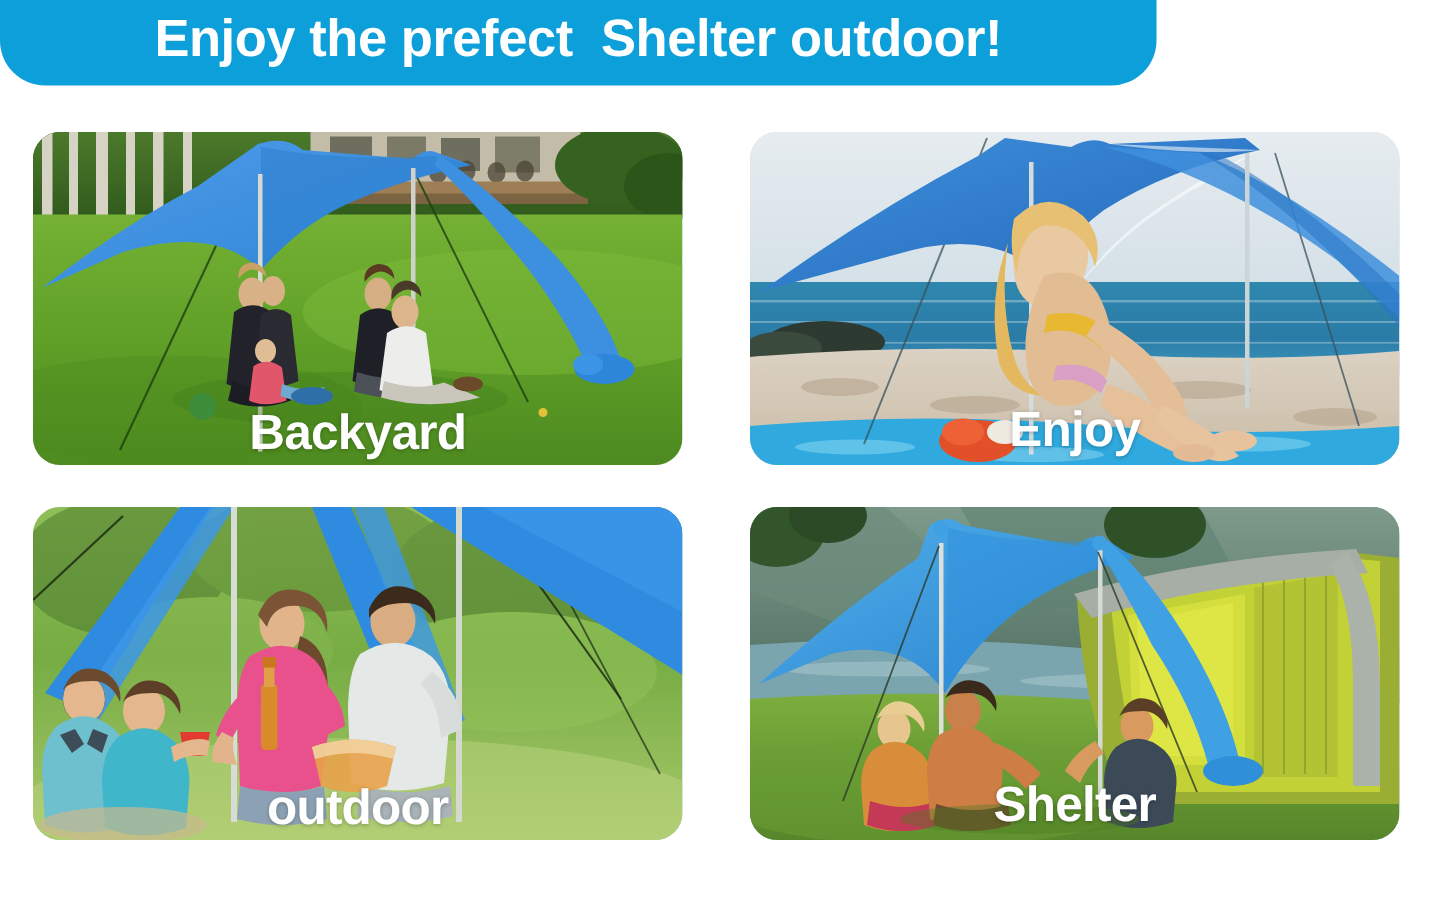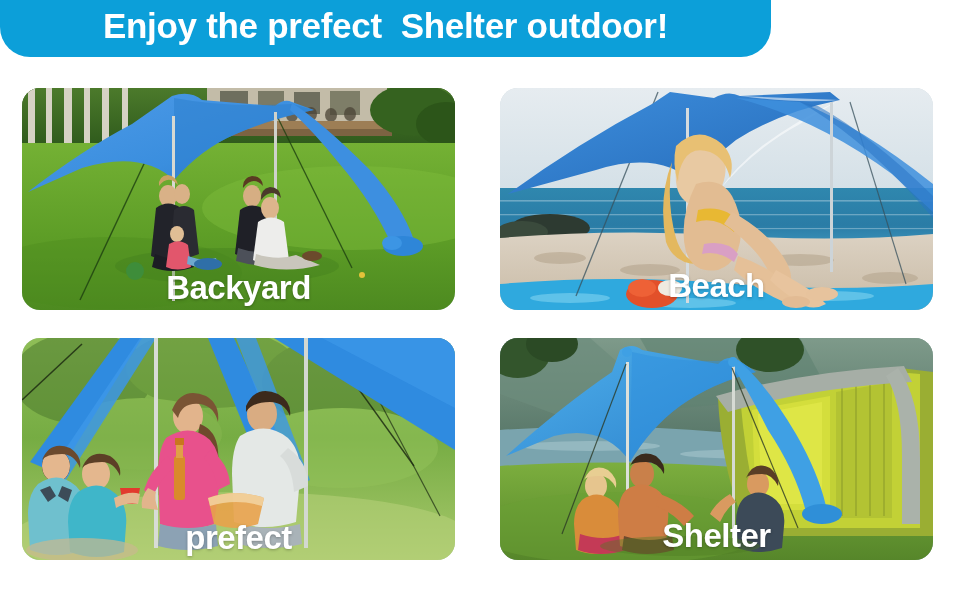--- a/index.html
+++ b/index.html
@@ -275,21 +275,21 @@
         <path d="M238 168 q30 10 48 28 l26 14 q-12 10 -28 4 q-28 -12 -50 -32z" fill="#E5C098"></path>
         <path d="M276 182 q22 12 40 24 l10 10 q-14 8 -28 -2 q-18 -12 -28 -22z" fill="#E8C49E"></path>
         <ellipse cx="322" cy="206" rx="16" ry="7" fill="#E7C39D"></ellipse>
         <ellipse cx="296" cy="214" rx="14" ry="6" fill="#E2BB94"></ellipse>
       </g>
 
       <ellipse cx="152" cy="206" rx="26" ry="14" fill="#E2502A"></ellipse>
       <ellipse cx="142" cy="200" rx="14" ry="9" fill="#EE6136"></ellipse>
       <ellipse cx="170" cy="200" rx="12" ry="8" fill="#EFEAE0"></ellipse>
     </svg>
-    <div class="panel-label lbl-beach">Beach</div>
+    <div class="panel-label lbl-beach">Enjoy</div>
   </div>
 
   <div class="panel">
     <svg viewBox="0 0 433 222" preserveAspectRatio="none">
       <defs>
         <linearGradient id="pcBg" x1="0" y1="0" x2="0" y2="1">
           <stop offset="0%" stop-color="#8FBE57"></stop>
           <stop offset="45%" stop-color="#76AC43"></stop>
           <stop offset="100%" stop-color="#A8C96C"></stop>
         </linearGradient>
@@ -357,21 +357,21 @@
         <path d="M40 148 l10 4 l-4 12 l-10 -6z" fill="#3C4C58"></path>
       </g>
       <g>
         <ellipse cx="74" cy="136" rx="14" ry="16" fill="#E4B78E"></ellipse>
         <path d="M60 130 q8 -20 28 -12 q12 8 10 20 q-6 -14 -18 -14 q-16 0 -20 6z" fill="#5C3F26"></path>
         <path d="M56 154 q20 -14 38 2 q12 12 10 32 l-2 26 q-28 10 -54 0 l-2 -30 q0 -20 10 -30z" fill="#3FB6C9"></path>
         <path d="M92 160 q16 -8 26 -4 l-2 10 q-12 -2 -22 4z" fill="#E4B78E"></path>
       </g>
       <ellipse cx="60" cy="212" rx="56" ry="12" fill="#C9B98E" opacity="0.7"></ellipse>
     </svg>
-    <div class="panel-label lbl-picnic">prefect</div>
+    <div class="panel-label lbl-picnic">outdoor</div>
   </div>
 
   <div class="panel">
     <svg viewBox="0 0 433 222" preserveAspectRatio="none">
       <defs>
         <linearGradient id="cpMtn" x1="0" y1="0" x2="0" y2="1">
           <stop offset="0%" stop-color="#7E9A8A"></stop>
           <stop offset="100%" stop-color="#4E6E60"></stop>
         </linearGradient>
         <linearGradient id="cpGrass" x1="0" y1="0" x2="0" y2="1">

